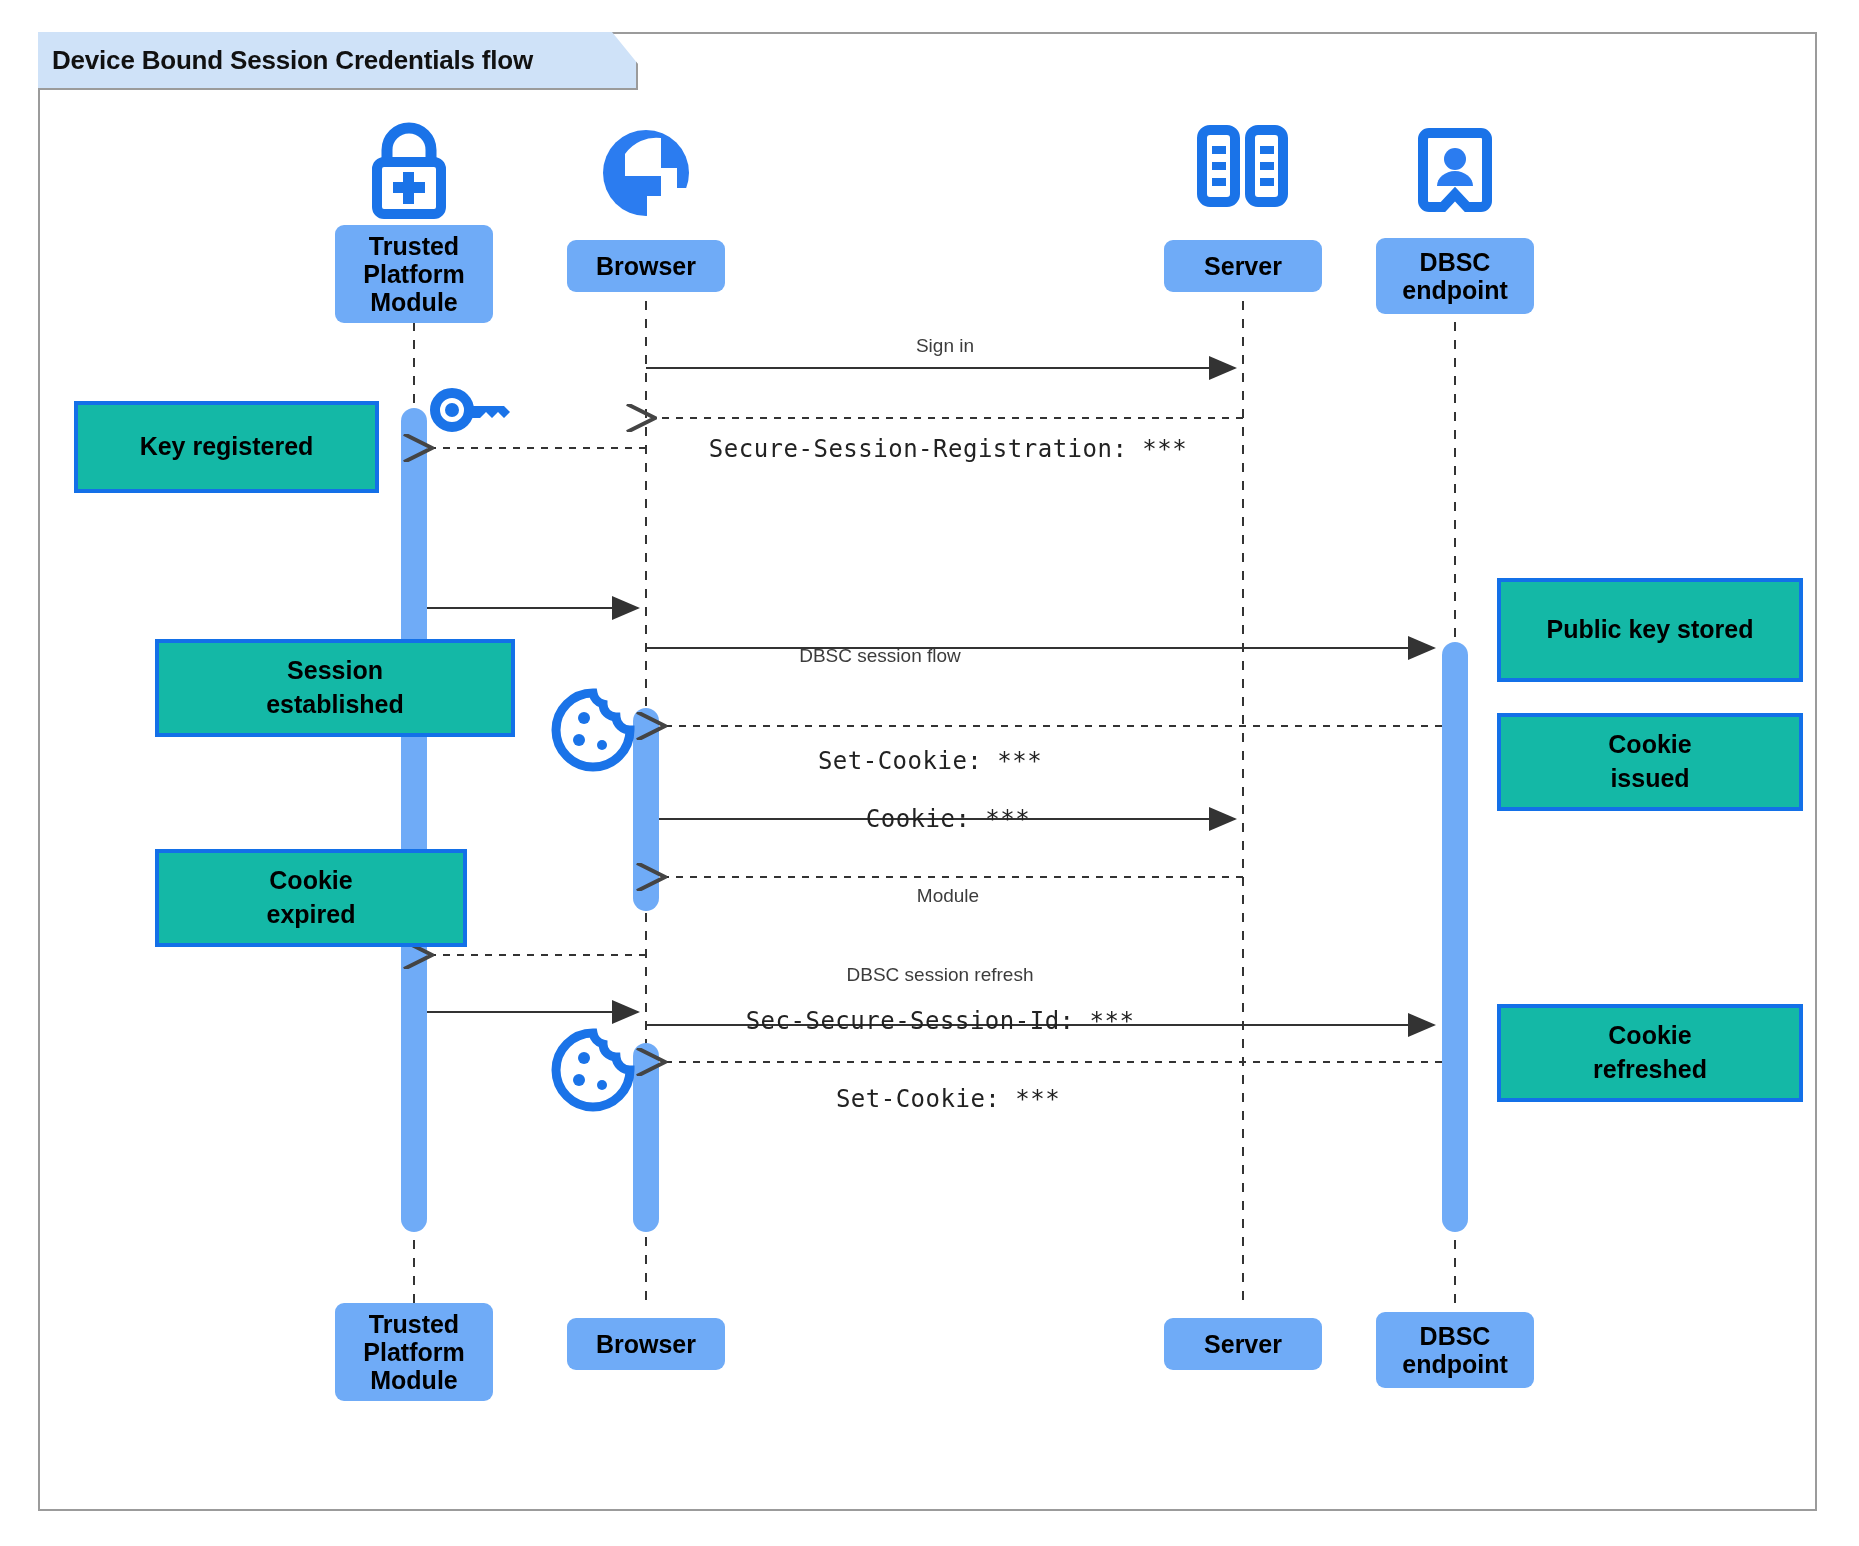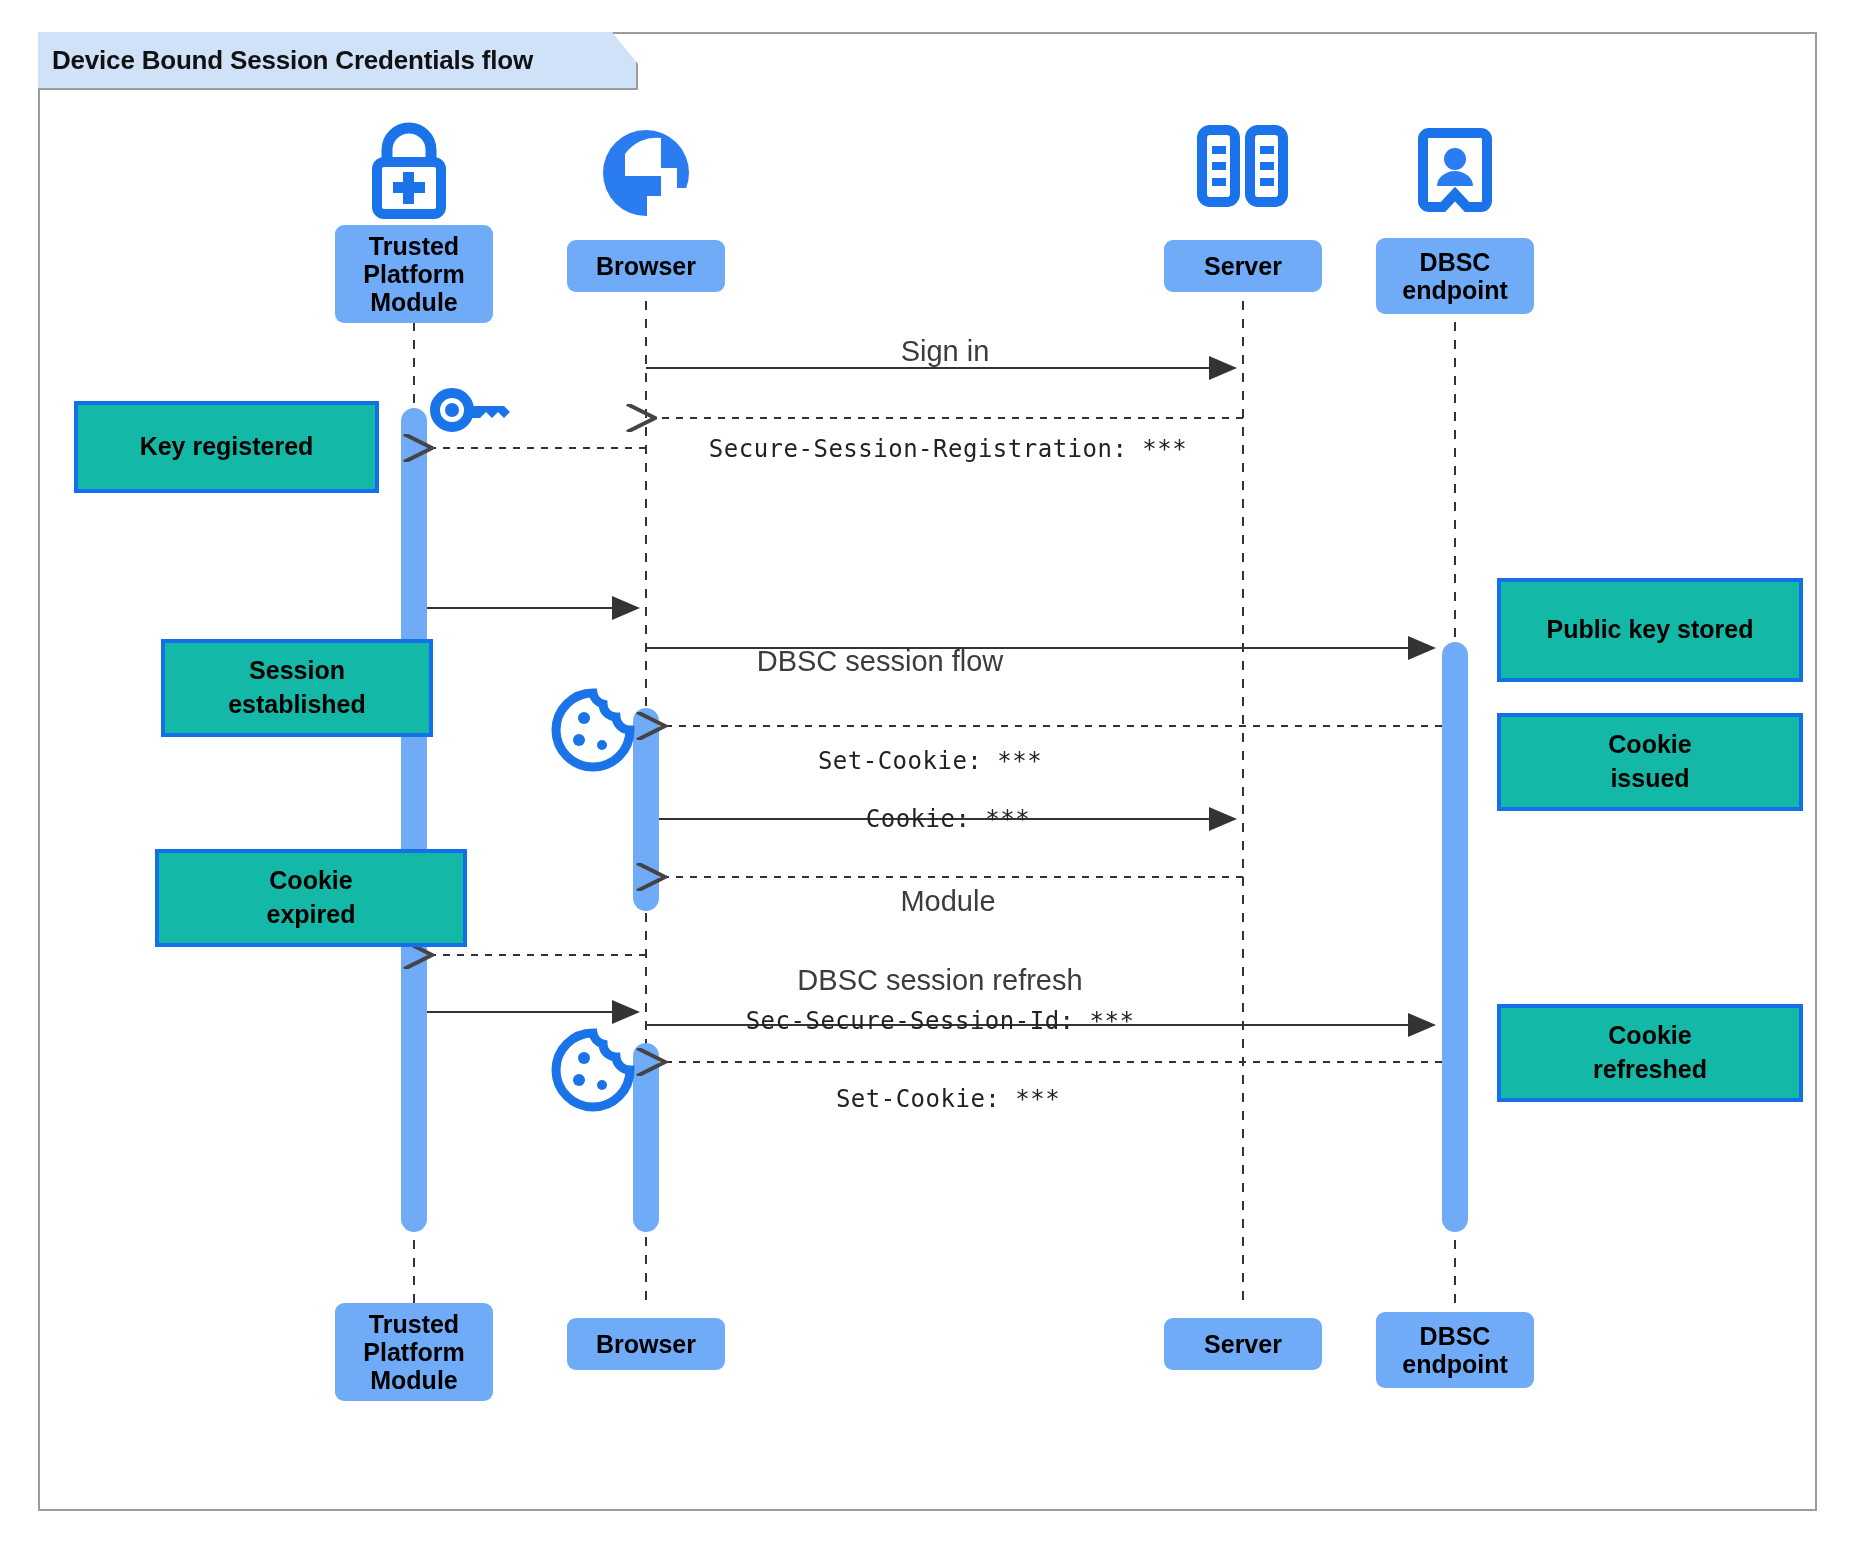--- a/index.html
+++ b/index.html
@@ -46,21 +46,21 @@
     background:#14b8a6;border:4px solid #1370e8;
     display:flex;align-items:center;justify-content:center;
     text-align:center;line-height:1.35;
     font-size:25px;font-weight:bold;color:#000;
     box-sizing:border-box;
   }
 
   
   .msg{
     position:absolute;
-    font-size:29px;color:#3c3c3c;white-space:pre;
+    font-size:19px;color:#3c3c3c;white-space:pre;
     transform:translateX(-50%);
     text-align:center;
   }
   .msg.mono{
     font-family:"DejaVu Sans Mono","Liberation Mono",monospace;
     color:#222;font-size:24px;letter-spacing:0.5px;margin-top:12px;
   }
   .msg.sans{font-family:"Liberation Sans",sans-serif;}
 </style>
 </head>
@@ -180,21 +180,21 @@
   <div class="plabel" style="left:567px;top:240px;width:158px;height:52px;">Browser</div>
   <div class="plabel" style="left:1164px;top:240px;width:158px;height:52px;">Server</div>
   <div class="plabel" style="left:1376px;top:238px;width:158px;height:76px;">DBSC<br>endpoint</div>
 
   <div class="plabel" style="left:335px;top:1303px;width:158px;height:98px;">Trusted<br>Platform<br>Module</div>
   <div class="plabel" style="left:567px;top:1318px;width:158px;height:52px;">Browser</div>
   <div class="plabel" style="left:1164px;top:1318px;width:158px;height:52px;">Server</div>
   <div class="plabel" style="left:1376px;top:1312px;width:158px;height:76px;">DBSC<br>endpoint</div>
 
   <div class="note" style="left:74px;top:401px;width:305px;height:92px;">Key registered</div>
-  <div class="note" style="left:155px;top:639px;width:272px;height:98px;margin-left:6px;">Session<br>established</div>
+  <div class="note" style="left:155px;top:639px;width:360px;height:98px;">Session<br>established</div>
   <div class="note" style="left:155px;top:849px;width:312px;height:98px;">Cookie<br>expired</div>
 
   <div class="note" style="left:1497px;top:578px;width:306px;height:104px;">Public key stored</div>
   <div class="note" style="left:1497px;top:713px;width:306px;height:98px;">Cookie<br>issued</div>
   <div class="note" style="left:1497px;top:1004px;width:306px;height:98px;">Cookie<br>refreshed</div>
 
   <div class="msg sans" style="left:945px;top:335px;">Sign in</div>
   <div class="msg mono" style="left:948px;top:423px;">Secure-Session-Registration: ***</div>
   <div class="msg sans" style="left:880px;top:645px;">DBSC session flow</div>
   <div class="msg mono" style="left:930px;top:735px;">Set-Cookie: ***</div>

